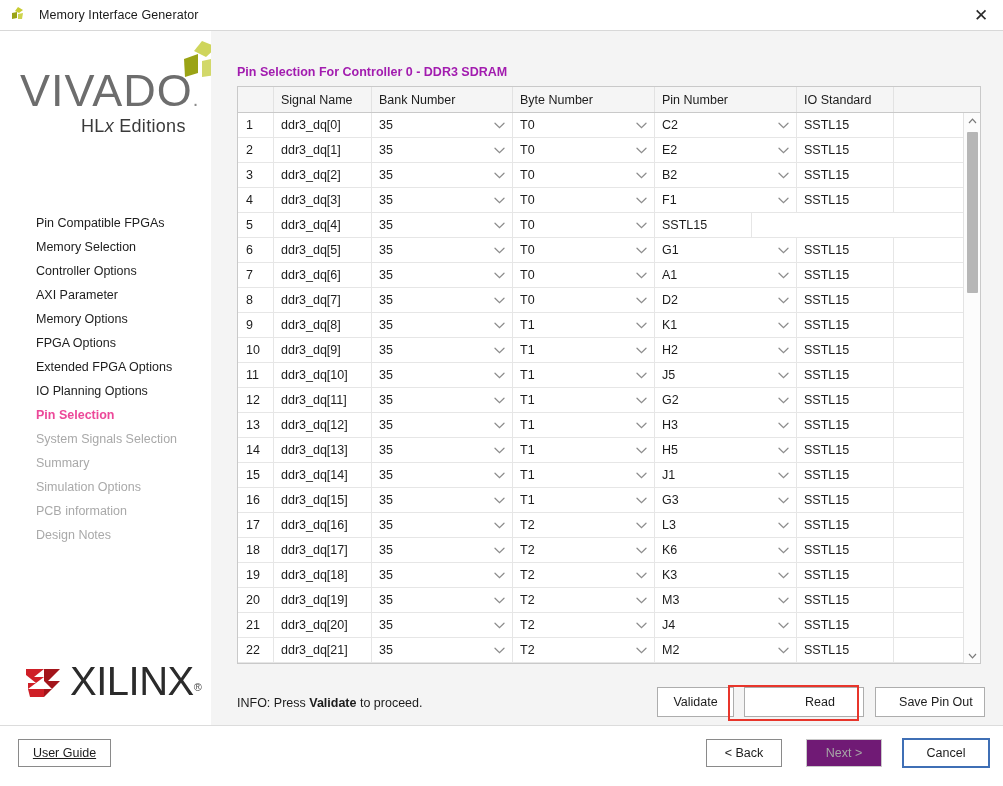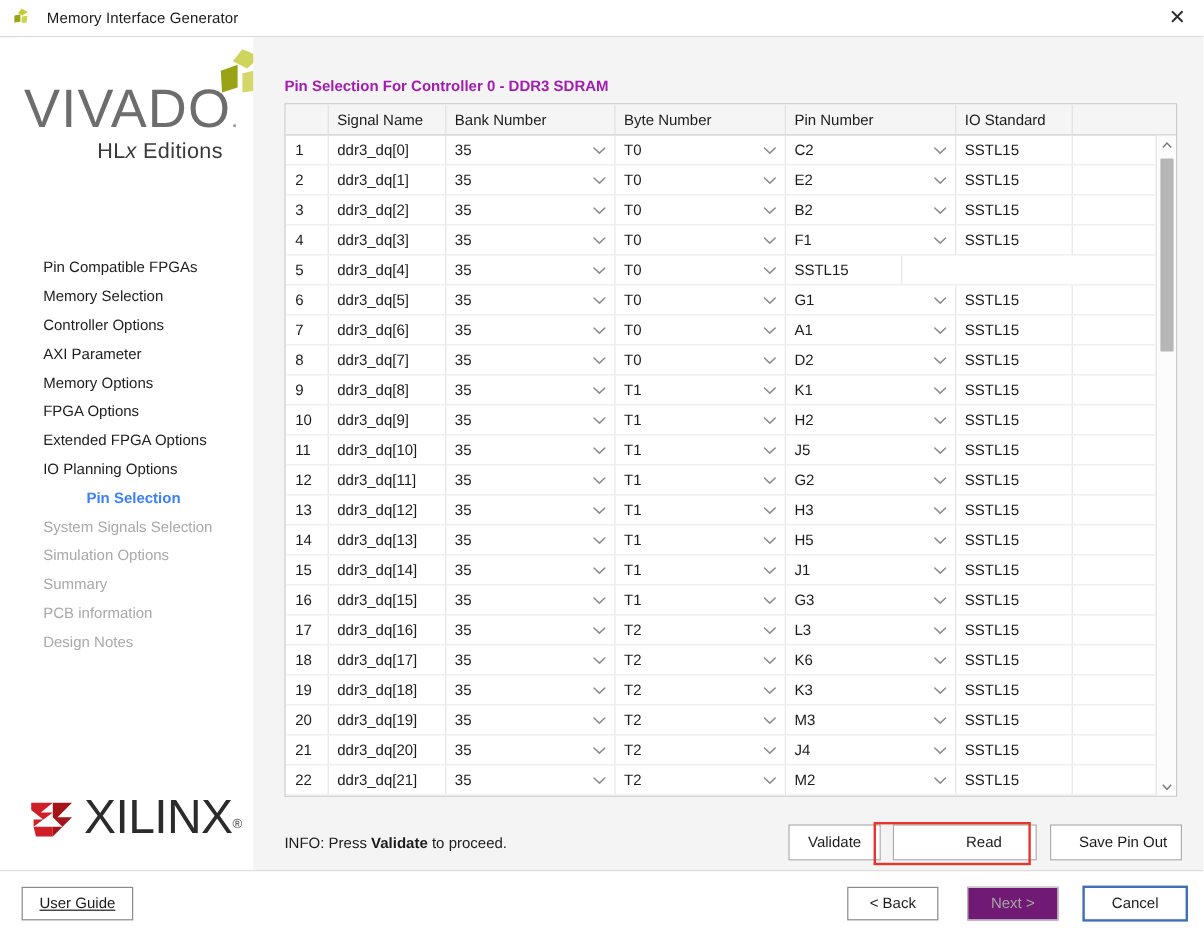--- a/index.html
+++ b/index.html
@@ -42,21 +42,21 @@
     font-size: 18px; color: #3a3a3a; letter-spacing: .3px;
   }
   .vivado-sub i { font-style: italic; }
   .vivado-mark { position: absolute; left: 152px; top: 0px; width: 58px; height: 58px; }
 
   .nav { position: absolute; left: 0; top: 180px; width: 208px; }
   .nav-item {
     height: 24px; line-height: 24px; padding-left: 20px;
     font-size: 12.5px; color: #1d1d1d; white-space: nowrap;
   }
-  .nav-item.active { font-weight: bold; color: #3b82f6; margin-left: 36px; }
+  .nav-item.active { font-weight: bold; color: #ec4899; }
   .nav-item.disabled { color: #a9a9a9; }
 
   .xilinx-logo { position: absolute; left: 0; top: 620px; width: 208px; height: 64px; }
   .xil-mark { position: absolute; left: 8px; top: 12px; width: 40px; height: 40px; }
   .xil-word {
     position: absolute; left: 54px; top: 8px;
     font-size: 40px; color: #2b2b2b; letter-spacing: -0.5px;
     font-family: "Liberation Sans", sans-serif; font-weight: 400;
   }
   .xil-reg { font-size: 11px; vertical-align: 4px; color: #4a4a4a; }
@@ -209,22 +209,22 @@
       <div class="nav-item"><span>Pin Compatible FPGAs</span></div>
       <div class="nav-item"><span>Memory Selection</span></div>
       <div class="nav-item"><span>Controller Options</span></div>
       <div class="nav-item"><span>AXI Parameter</span></div>
       <div class="nav-item"><span>Memory Options</span></div>
       <div class="nav-item"><span>FPGA Options</span></div>
       <div class="nav-item"><span>Extended FPGA Options</span></div>
       <div class="nav-item"><span>IO Planning Options</span></div>
       <div class="nav-item active"><span>Pin Selection</span></div>
       <div class="nav-item disabled"><span>System Signals Selection</span></div>
+      <div class="nav-item disabled"><span>Summary</span></div>
       <div class="nav-item disabled"><span>Simulation Options</span></div>
-      <div class="nav-item disabled"><span>Summary</span></div>
       <div class="nav-item disabled"><span>PCB information</span></div>
       <div class="nav-item disabled"><span>Design Notes</span></div>
     </div>
 
     <div class="xilinx-logo">
       <span class="xil-mark">
         <svg width="40" height="40" viewBox="0 0 40 40">
           <polygon points="2,6 20,6 10,14 20,14 4,26 4,20 12,20 2,12" fill="#cf1f27"></polygon>
           <polygon points="20,6 36,6 24,18 36,18 20,34 20,26 28,26 20,18" fill="#a3151b"></polygon>
           <polygon points="4,26 20,26 20,34 6,34" fill="#cf1f27"></polygon>

